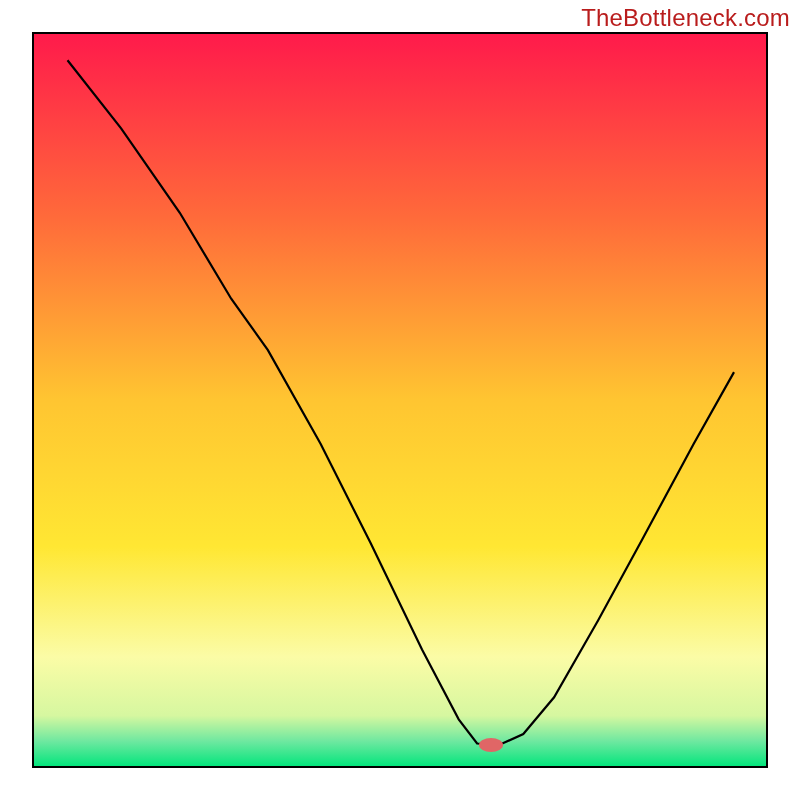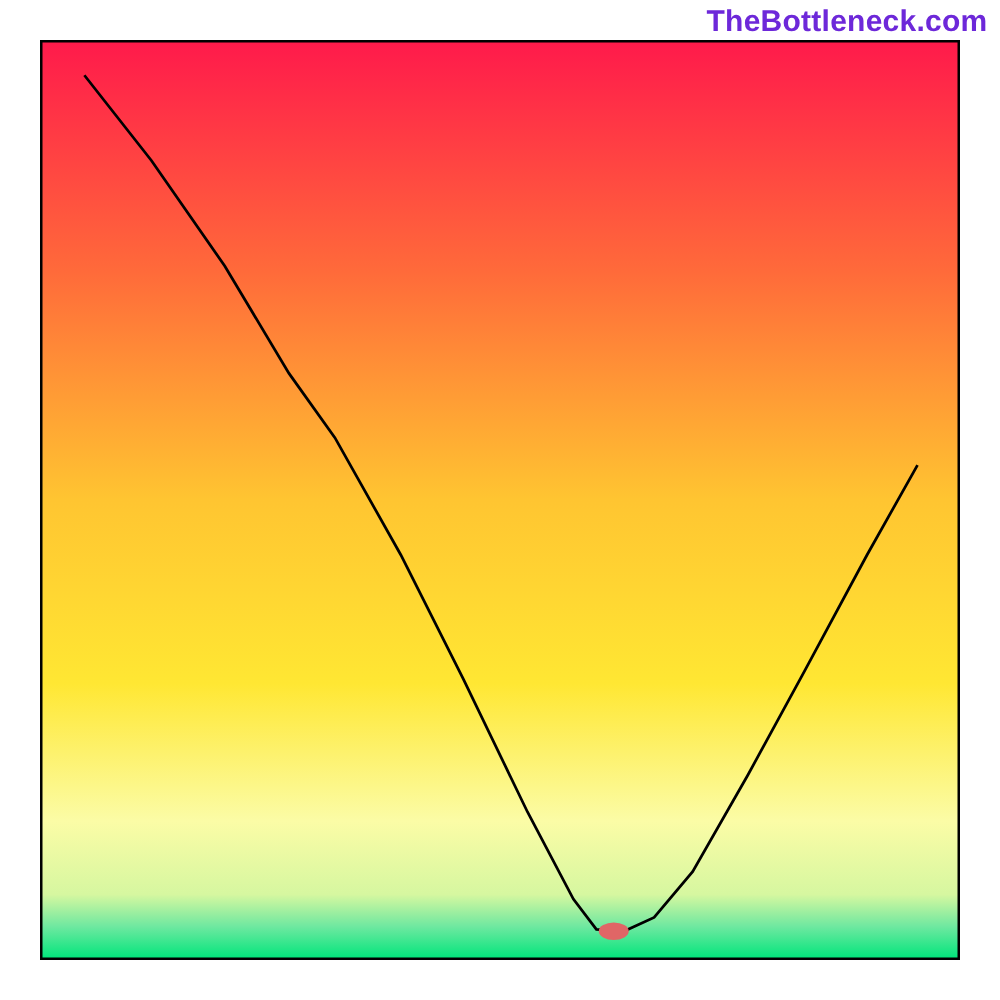--- a/index.html
+++ b/index.html
@@ -13,22 +13,22 @@
   .container {
     position: relative;
     width: 800px;
     height: 800px;
   }
   .watermark {
     position: absolute;
     top: 4px;
     right: 10px;
     font-size: 24px;
-    color: #6d28d9;
-    font-weight: 700;
+    color: #b91c1c;
+    font-weight: 400;
     letter-spacing: 0.2px;
   }
   svg.chart {
     position: absolute;
     left: 0;
     top: 0;
   }
 </style>
 </head>
 <body>

